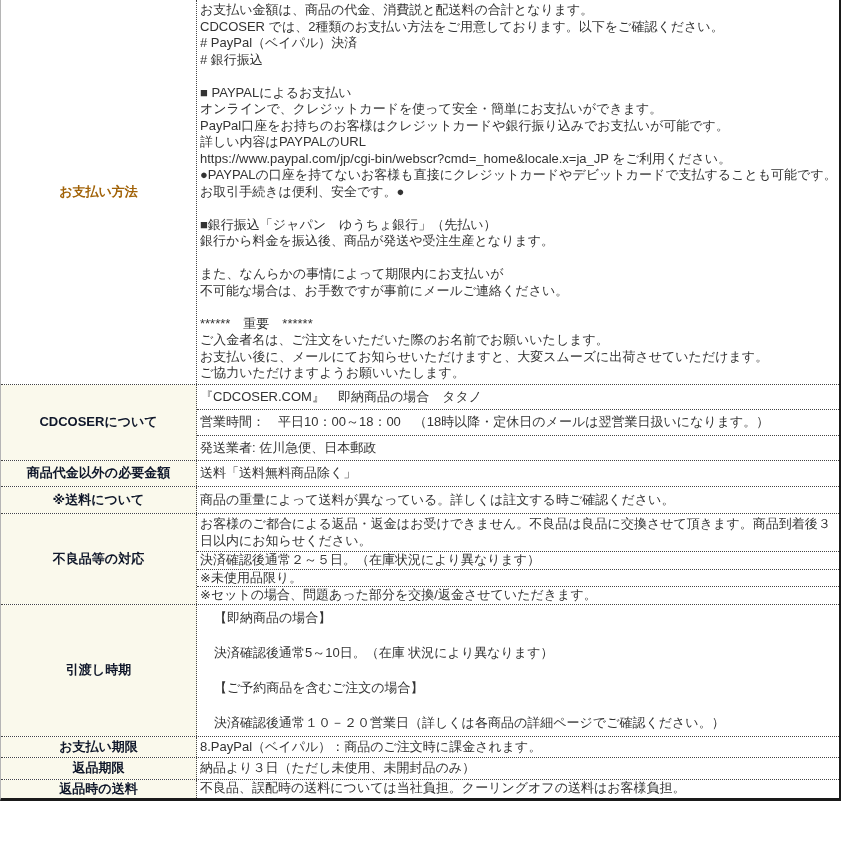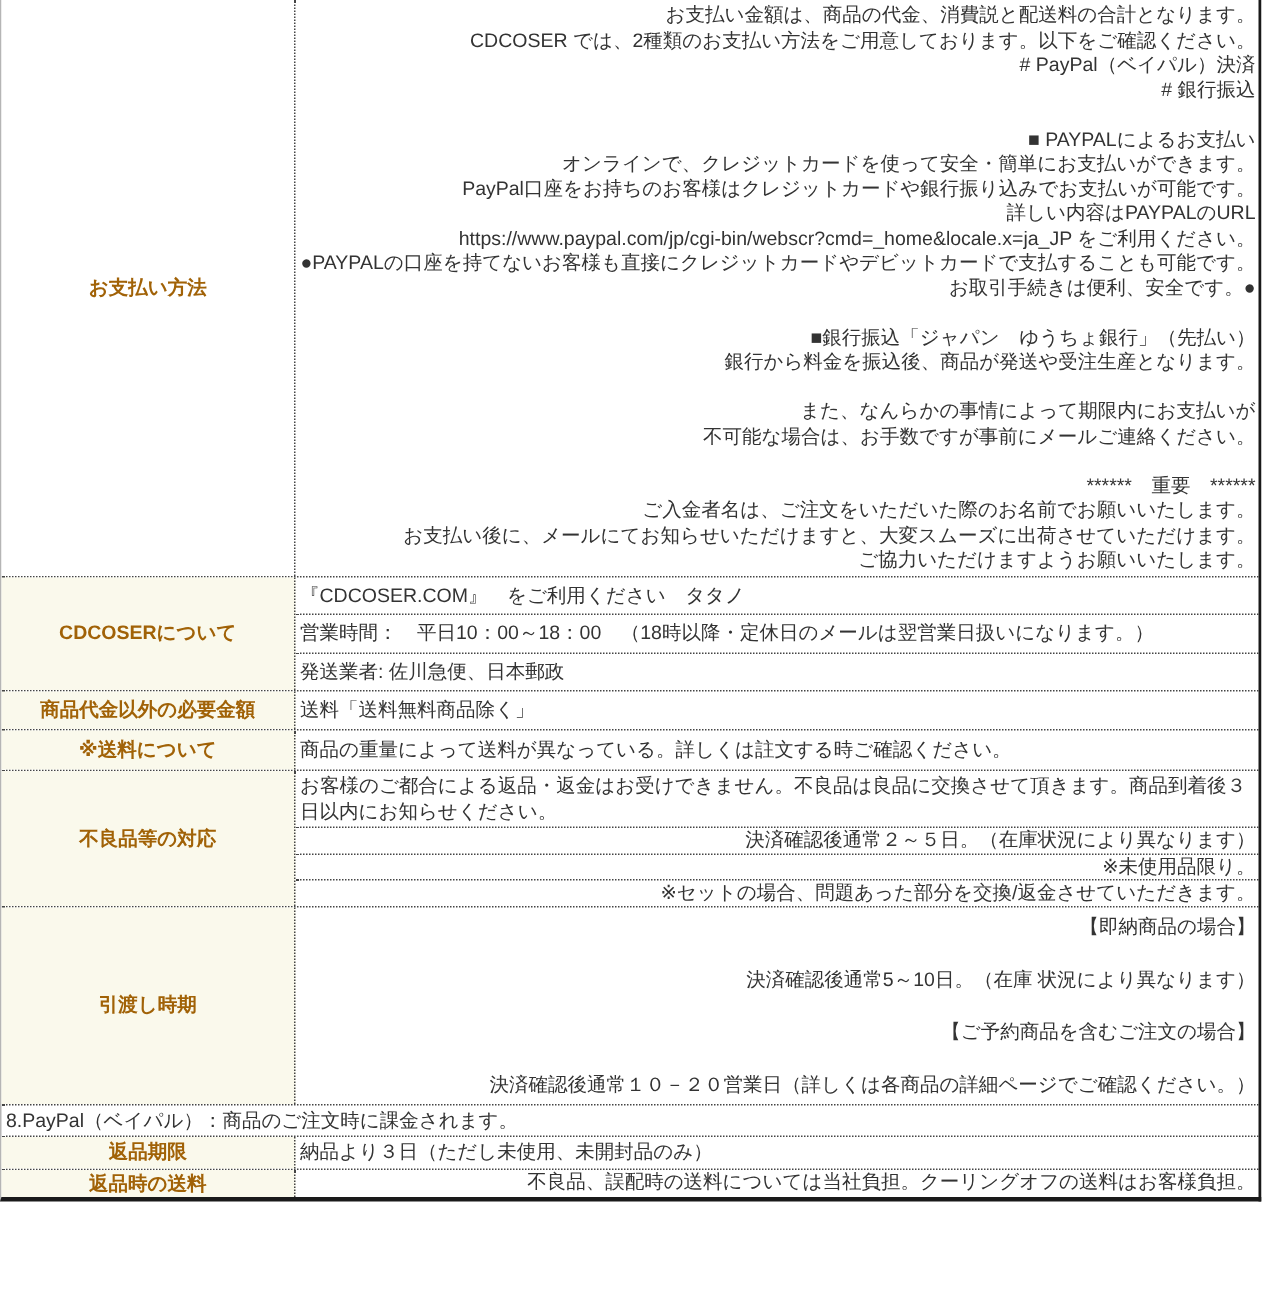--- a/index.html
+++ b/index.html
@@ -14,38 +14,38 @@
     border-right:2px solid #1a1a1a;
     border-bottom:3px solid #1a1a1a;
     box-sizing:content-box;
   }
   .row{display:flex;border-bottom:1px dotted #444;}
   .row:last-child{border-bottom:none;}
   .th{
     flex:0 0 196px;width:196px;
     display:flex;align-items:center;justify-content:center;
     text-align:center;
-    font-size:13px;font-weight:bold;color:#a16207;
+    font-size:13px;font-weight:bold;color:#0f172a;
     background:#faf9ec;
     border-right:1px dotted #444;
     padding:0 2px;box-sizing:border-box;
   }
   .th-first{background:#ffffff;color:#a16207;}
   .tds{flex:1;display:flex;flex-direction:column;min-width:0;}
   .cell{
     font-size:13px;line-height:16.5px;color:#333333;
     padding:2px 2px 2px 3px;
     word-break:break-all;
   }
   .tds .cell:not(:last-child){border-bottom:1px dotted #444;}
-  .pre{white-space:pre-line;text-align:right;}
+  .pre{white-space:pre-line;}
   .c-pad2{padding:2px 2px 2px 3px;}
   .c-pad4{padding:4px 2px 4px 3px;}
   .c-pad5{padding:5px 2px 5px 3px;}
-  .c-tight{padding:0 2px 0 3px;text-align:right;}
+  .c-tight{padding:0 2px 0 3px;}
   .c-loose{padding:4px 2px 4px 17px;line-height:17.6px;}
   .email{font-weight:bold;color:#222;}
 </style>
 </head>
 <body>
 
 <div class="tbl">
 
   <div class="row">
     <div class="th th-first">お支払い方法</div>
@@ -72,21 +72,21 @@
 ******　重要　******
 ご入金者名は、ご注文をいただいた際のお名前でお願いいたします。
 お支払い後に、メールにてお知らせいただけますと、大変スムーズに出荷させていただけます。
 ご協力いただけますようお願いいたします。</div>
     </div>
   </div>
 
   <div class="row">
     <div class="th">CDCOSERについて</div>
     <div class="tds">
-      <div class="cell c-pad4">『CDCOSER.COM』　をご利用ください　タタノ</div>
+      <div class="cell c-pad4">『CDCOSER.COM』　即納商品の場合　タタノ</div>
       <div class="cell c-pad4">営業時間：　平日10：00～18：00　（18時以降・定休日のメールは翌営業日扱いになります。）</div>
       <div class="cell c-pad4">発送業者: 佐川急便、日本郵政</div>
     </div>
   </div>
 
   <div class="row">
     <div class="th">商品代金以外の必要金額</div>
     <div class="tds">
       <div class="cell c-pad4">送料「送料無料商品除く」</div>
     </div>
@@ -116,20 +116,21 @@
 
 決済確認後通常5～10日。（在庫 状況により異なります）
 
 【ご予約商品を含むご注文の場合】
 
 決済確認後通常１０－２０営業日（詳しくは各商品の詳細ページでご確認ください。）</div>
     </div>
   </div>
 
   <div class="row">
+    <div class="th">お支払い期限</div>
     <div class="tds">
       <div class="cell c-pad2">8.PayPal（ベイパル）：商品のご注文時に課金されます。</div>
     </div>
   </div>
 
   <div class="row">
     <div class="th">返品期限</div>
     <div class="tds">
       <div class="cell c-pad2">納品より３日（ただし未使用、未開封品のみ）</div>
     </div>

